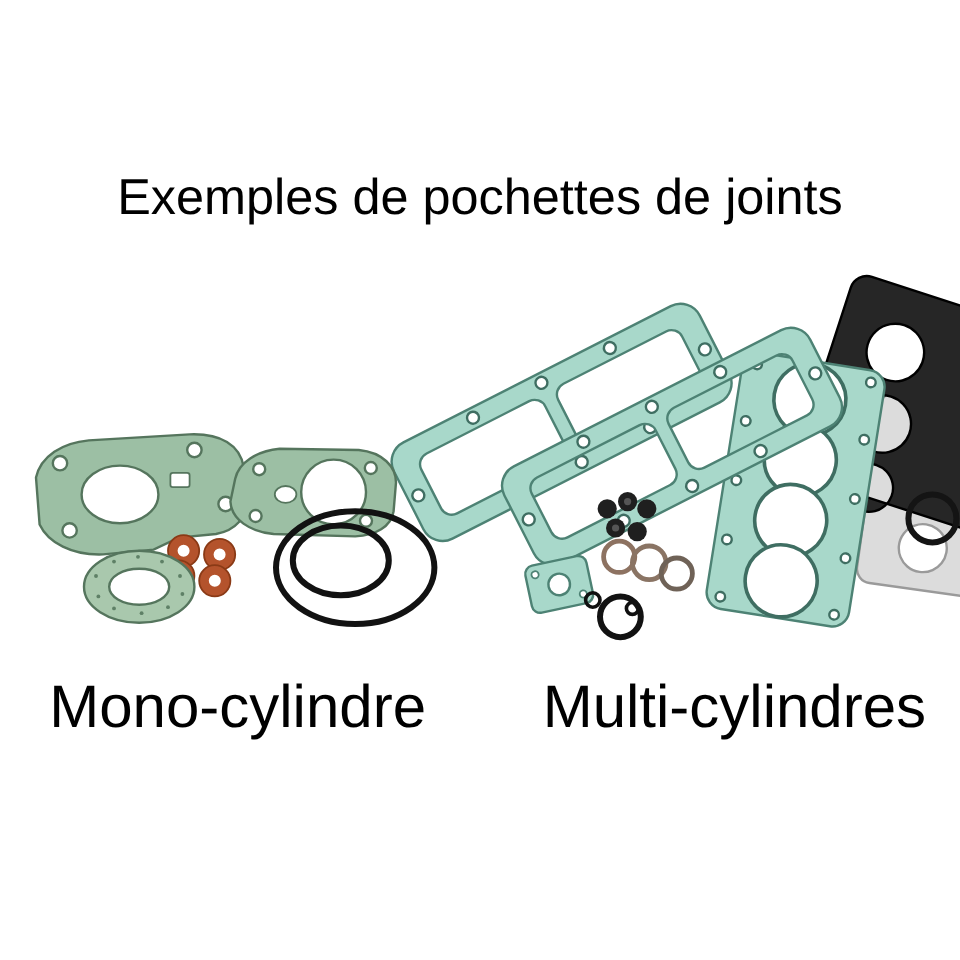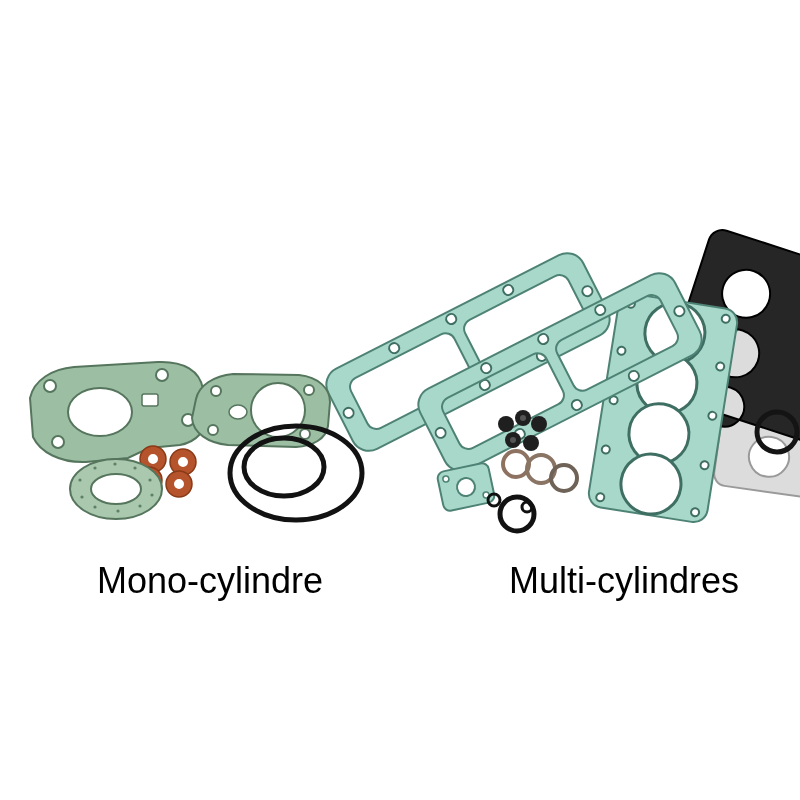--- a/index.html
+++ b/index.html
@@ -18,36 +18,36 @@
     text-align:center;
     font-size:42px;
     font-weight:400;
     line-height:1.25;
     color:#000000;
   }
   .title .line{display:block;}
   .caption{
     position:absolute;
     top:560px;
-    font-size:36px;
+    font-size:50px;
     font-weight:400;
     color:#000000;
     text-align:center;
-    padding-left:12px;
   }
   .caption.mono{left:0;width:396px;}
   .caption.multi{left:416px;width:392px;}
   .art{position:absolute;top:0;left:0;}
 </style>
 </head>
 <body>
 
 <div class="page">
 
   <h1 class="title">
+    <span class="line">Exemples de pochettes de joints</span>
   </h1>
 
   <svg class="art" width="800" height="800" viewBox="0 0 800 800">
 
     <g>
 
       <g transform="translate(795,415) rotate(8)">
         <path fill-rule="evenodd" d="M-60,-80 h120 a12,12 0 0 1 12,12 v136 a12,12 0 0 1 -12,12 h-120 a12,12 0 0 1 -12,-12 v-136 a12,12 0 0 1 12,-12 Z
                  M-25,-45 a20,20 0 1 0 0.1,0 Z
                  M-20,25 a20,20 0 1 0 0.1,0 Z" fill="#dcdcdc" stroke="#9a9a9a" stroke-width="2"></path>

